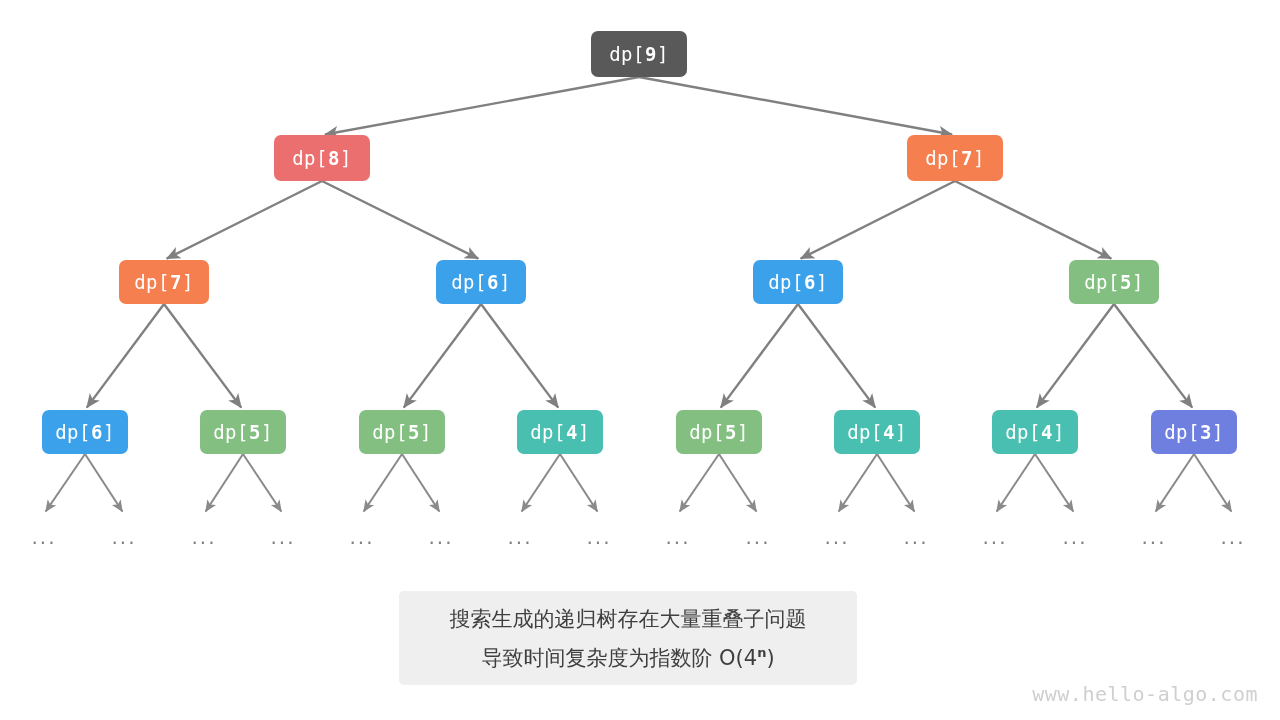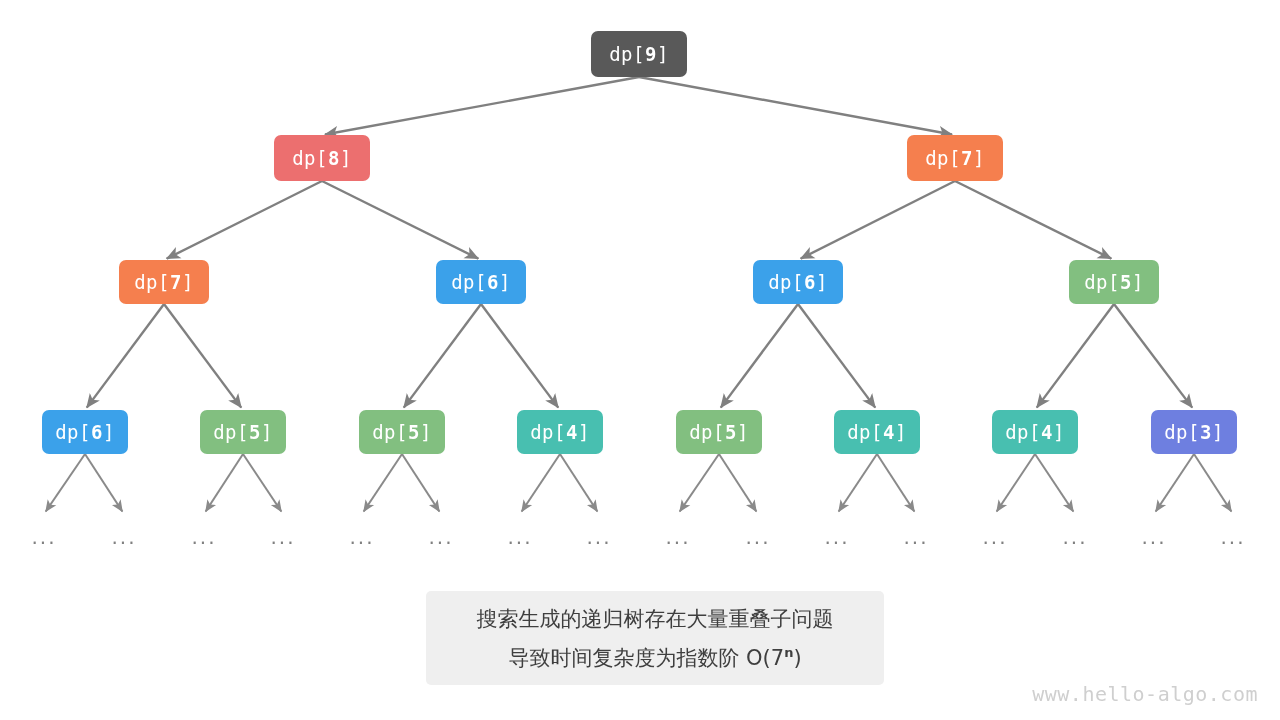--- a/index.html
+++ b/index.html
@@ -50,21 +50,21 @@
     transform: translate(-50%, -50%);
     color: #808080;
     font-family: "DejaVu Sans", sans-serif;
     font-size: 20px;
     letter-spacing: 2px;
     line-height: 1;
     white-space: nowrap;
   }
   #caption {
     position: absolute;
-    left: 426px;
+    left: 399px;
     top: 591px;
     width: 458px;
     height: 94px;
     background: #efefef;
     border-radius: 5px;
     display: flex;
     flex-direction: column;
     align-items: center;
     justify-content: center;
     box-sizing: border-box;
@@ -232,17 +232,17 @@
       <div class="ellipsis" style="left: 837px; top: 537px; color: rgb(128, 128, 128);">...</div>
       <div class="ellipsis" style="left: 916px; top: 537px; color: rgb(128, 128, 128);">...</div>
       <div class="ellipsis" style="left: 995px; top: 537px; color: rgb(128, 128, 128);">...</div>
       <div class="ellipsis" style="left: 1075px; top: 537px; color: rgb(128, 128, 128);">...</div>
       <div class="ellipsis" style="left: 1154px; top: 537px; color: rgb(128, 128, 128);">...</div>
       <div class="ellipsis" style="left: 1233px; top: 537px; color: rgb(128, 128, 128);">...</div>
     </div>
 
   <div id="caption">
     <div class="cap-line">搜索生成的递归树存在大量重叠子问题</div>
-    <div class="cap-line"><span>导致时间复杂度为指数阶  O(7</span><sup>n</sup><span>)</span></div>
+    <div class="cap-line"><span>导致时间复杂度为指数阶  O(4</span><sup>n</sup><span>)</span></div>
   </div>
 
   <div id="watermark">www.hello-algo.com</div>
 </div>
 
 </body></html>

